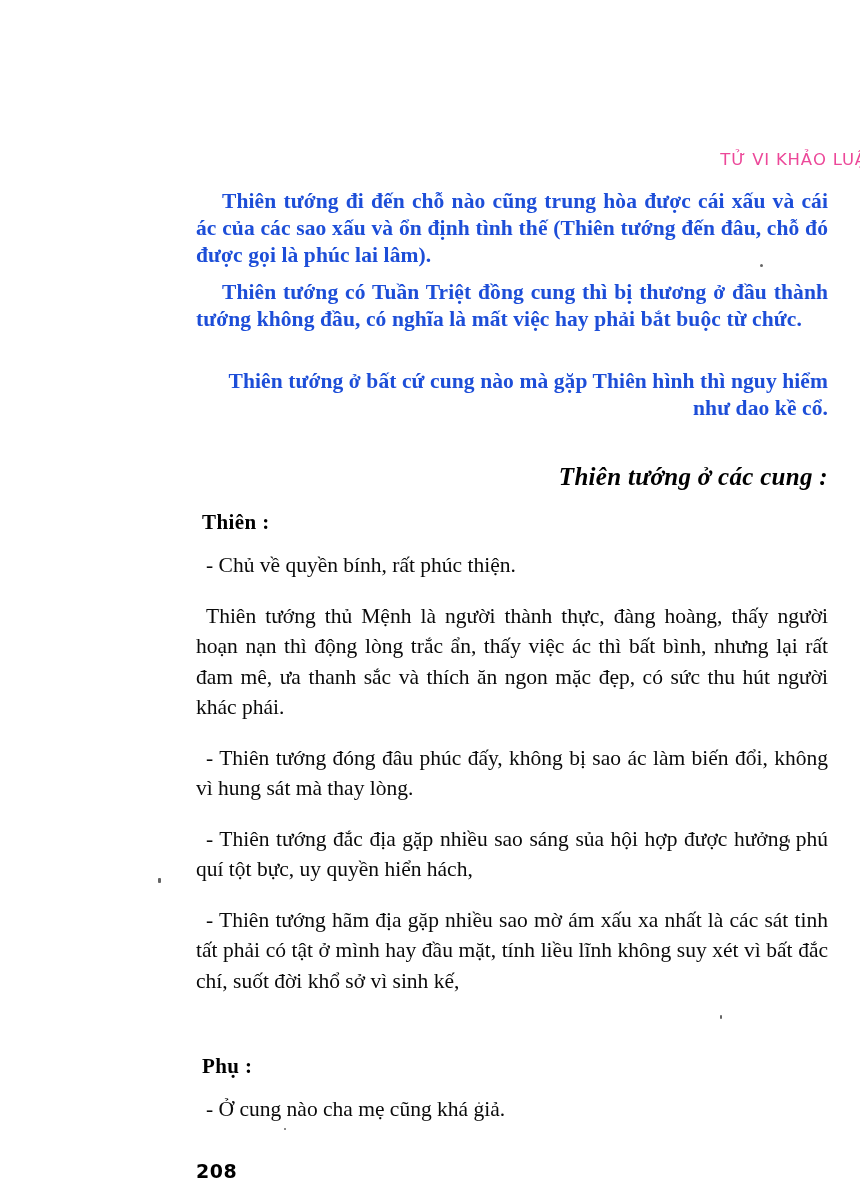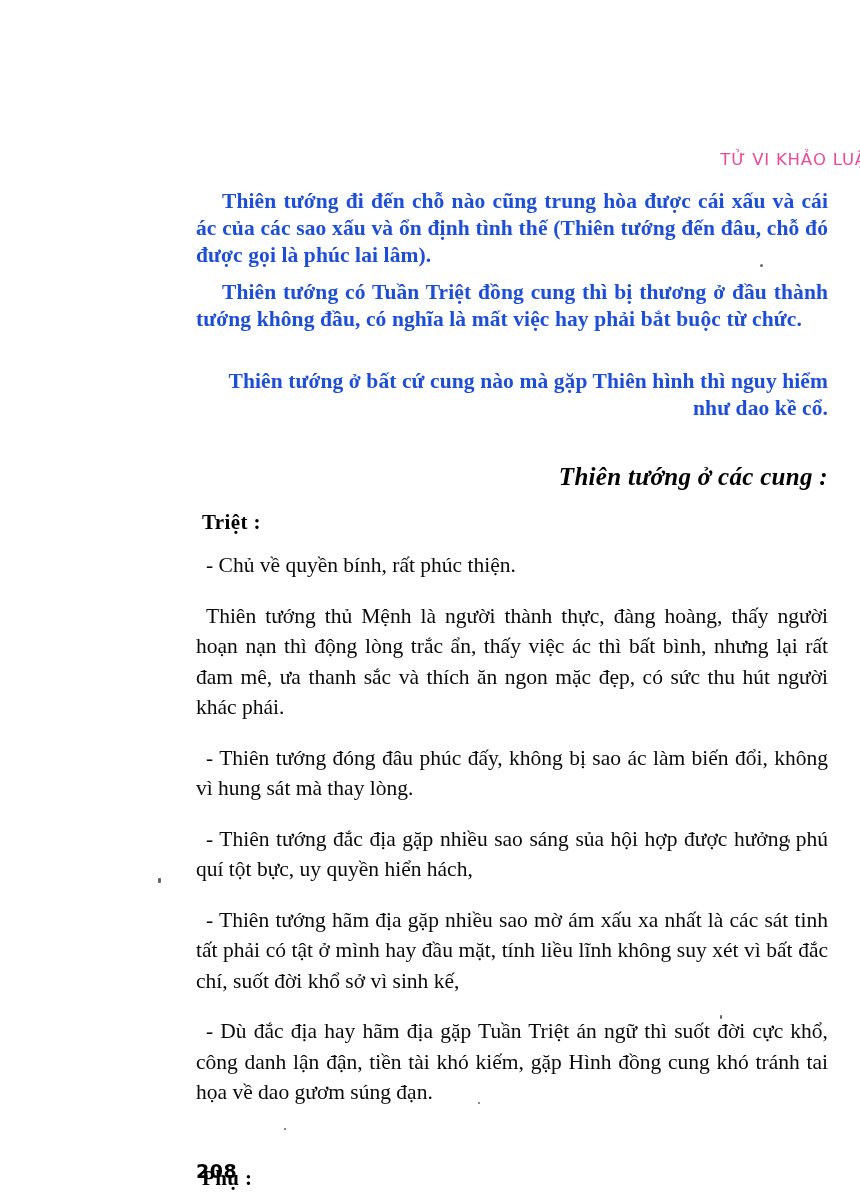--- a/index.html
+++ b/index.html
@@ -144,33 +144,32 @@
   <div class="column">
 
     <p class="para indent-first">Thiên tướng đi đến chỗ nào cũng trung hòa được cái xấu và cái ác của các sao xấu và ổn định tình thế (Thiên tướng đến đâu, chỗ đó được gọi là phúc lai lâm).</p>
 
     <p class="para indent-first">Thiên tướng có Tuần Triệt đồng cung thì bị thương ở đầu thành tướng không đầu, có nghĩa là mất việc hay phải bắt buộc từ chức.</p>
 
     <p class="para indent-first last-flush">Thiên tướng ở bất cứ cung nào mà gặp Thiên hình thì nguy hiểm như dao kề cổ.</p>
 
     <h2 class="section-heading">Thiên tướng ở các cung :</h2>
 
-    <h3 class="sub-heading">Triệt :</h3>
+    <h3 class="sub-heading">Thiên :</h3>
 
     <p class="bullet flush tight">- Chủ về quyền bính, rất phúc thiện.</p>
 
     <p class="bullet indent-small gap-above">Thiên tướng thủ Mệnh là người thành thực, đàng hoàng, thấy người hoạn nạn thì động lòng trắc ẩn, thấy việc ác thì bất bình, nhưng lại rất đam mê, ưa thanh sắc và thích ăn ngon mặc đẹp, có sức thu hút người khác phái.</p>
 
     <p class="bullet gap-above">- Thiên tướng đóng đâu phúc đấy, không bị sao ác làm biến đổi, không vì hung sát mà thay lòng.</p>
 
     <p class="bullet gap-above">- Thiên tướng đắc địa gặp nhiều sao sáng sủa hội hợp được hưởng phú quí tột bực, uy quyền hiển hách,</p>
 
     <p class="bullet gap-above">- Thiên tướng hãm địa gặp nhiều sao mờ ám xấu xa nhất là các sát tinh tất phải có tật ở mình hay đầu mặt, tính liều lĩnh không suy xét vì bất đắc chí, suốt đời khổ sở vì sinh kế,</p>
 
-    <p class="bullet gap-above">- Dù đắc địa hay hãm địa gặp Tuần Triệt án ngữ thì suốt đời cực khổ, công danh lận đận, tiền tài khó kiếm, gặp Hình đồng cung khó tránh tai họa về dao gươm súng đạn.</p>
 
     <h3 class="sub-heading spaced-above">Phụ :</h3>
 
     <p class="bullet flush">- Ở cung nào cha mẹ cũng khá giả.</p>
 
   </div>
 
   <div class="folio">208</div>
 
   <span class="speck" style="left:760px; top:264px; width:3px; height:3px;"></span>

